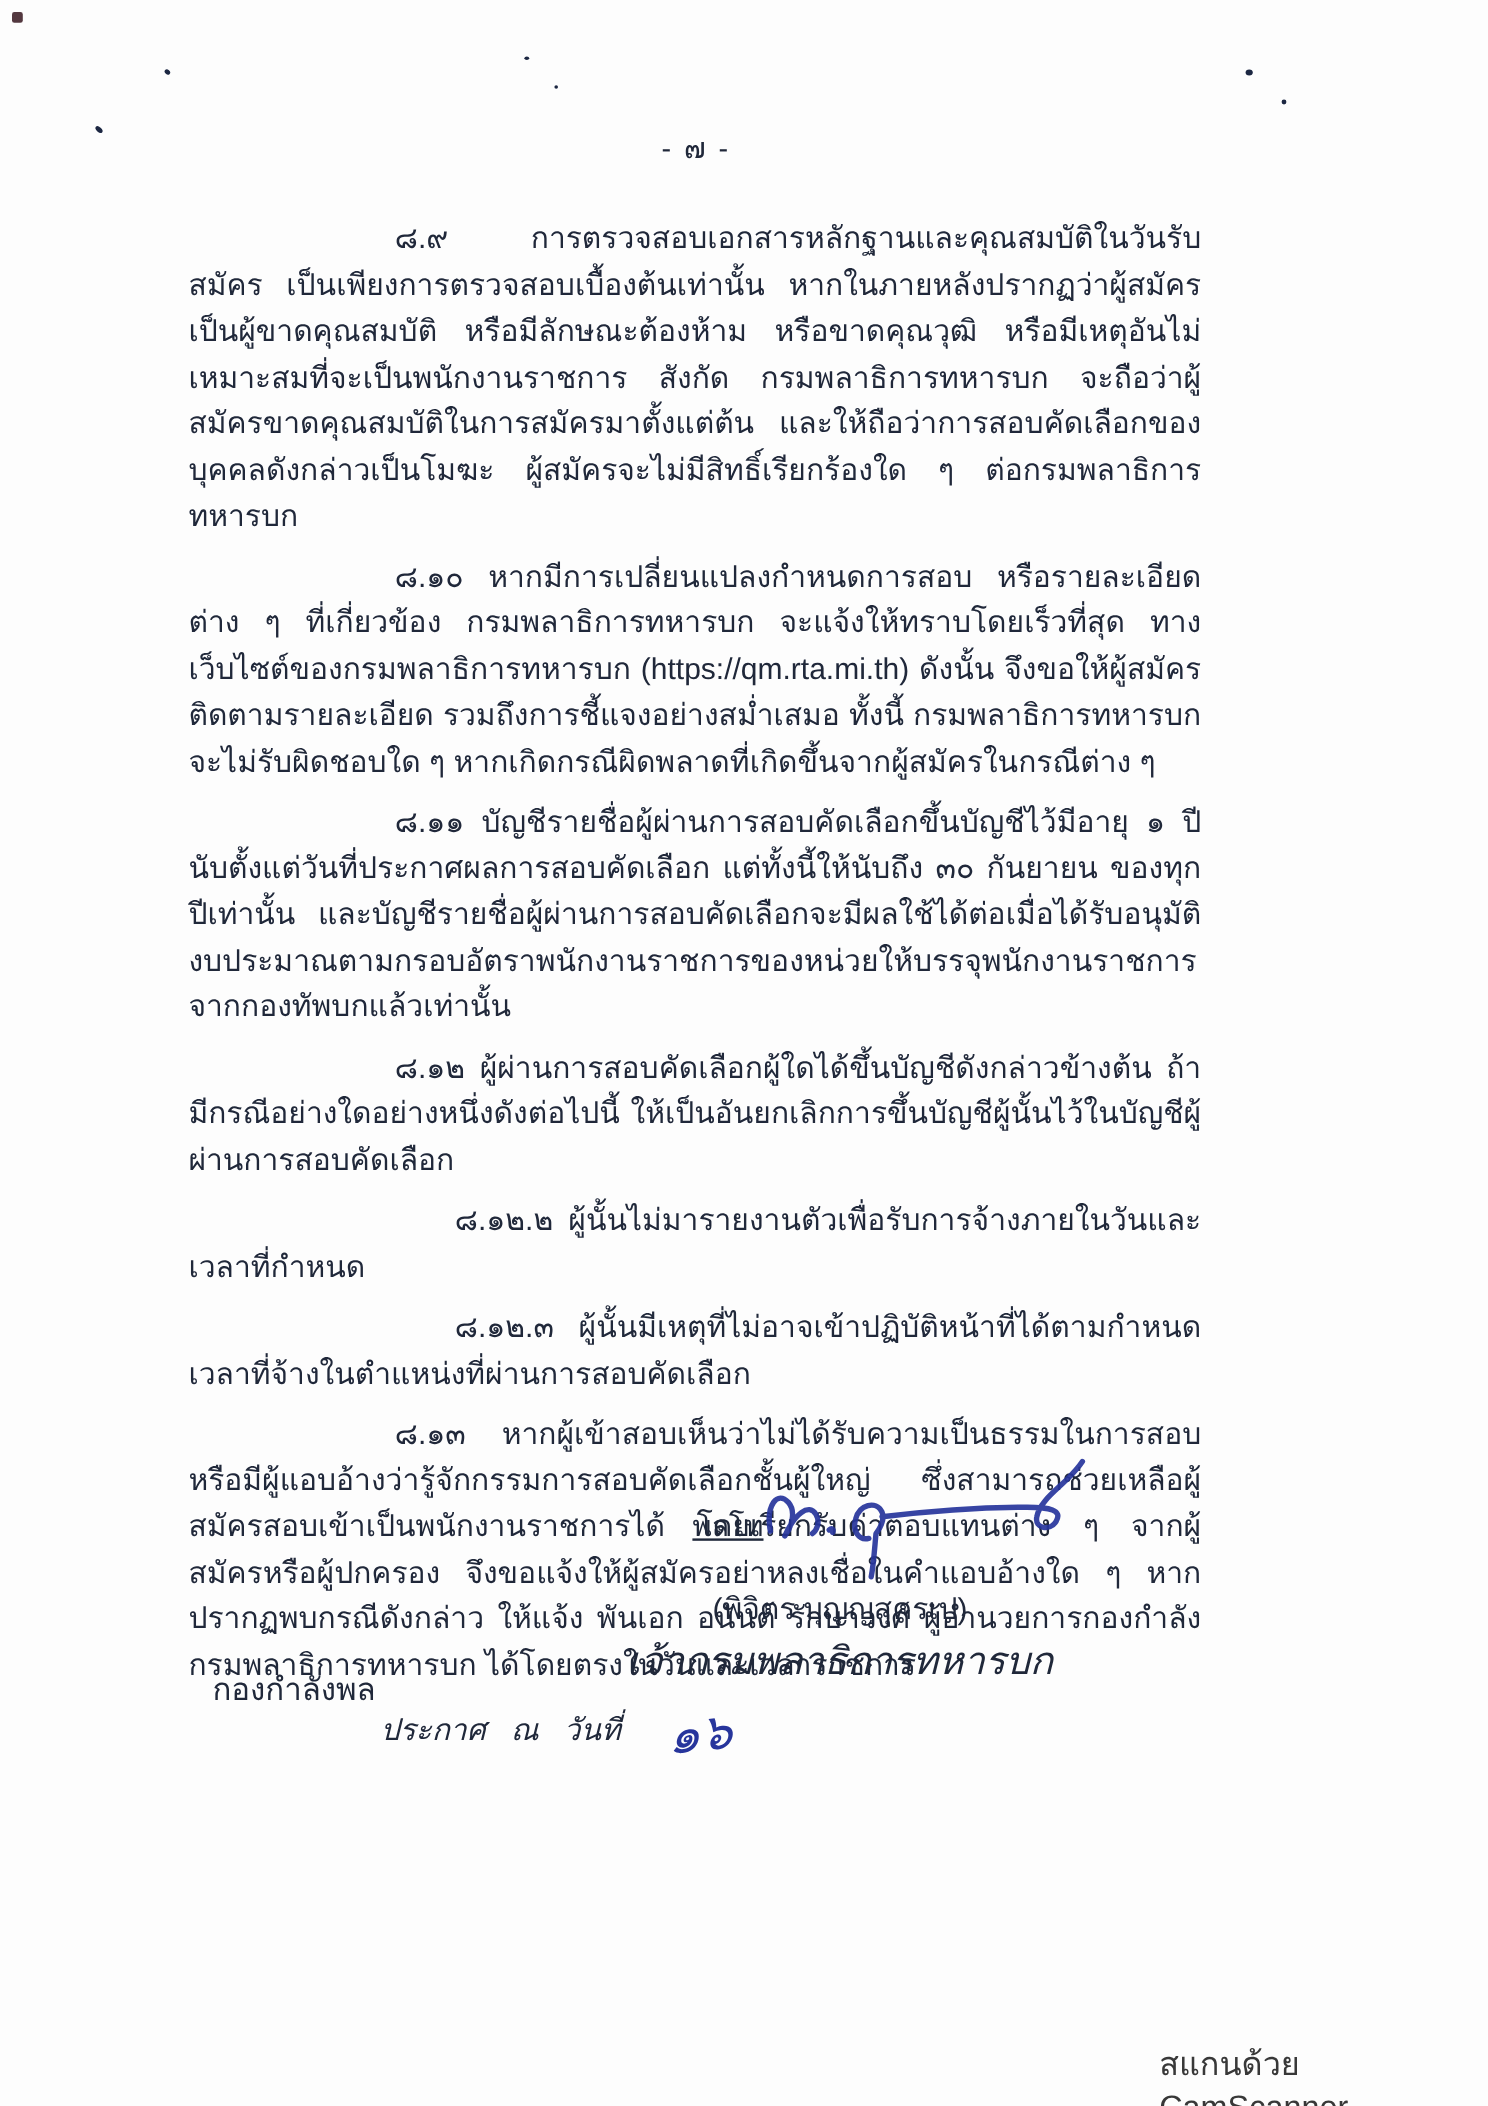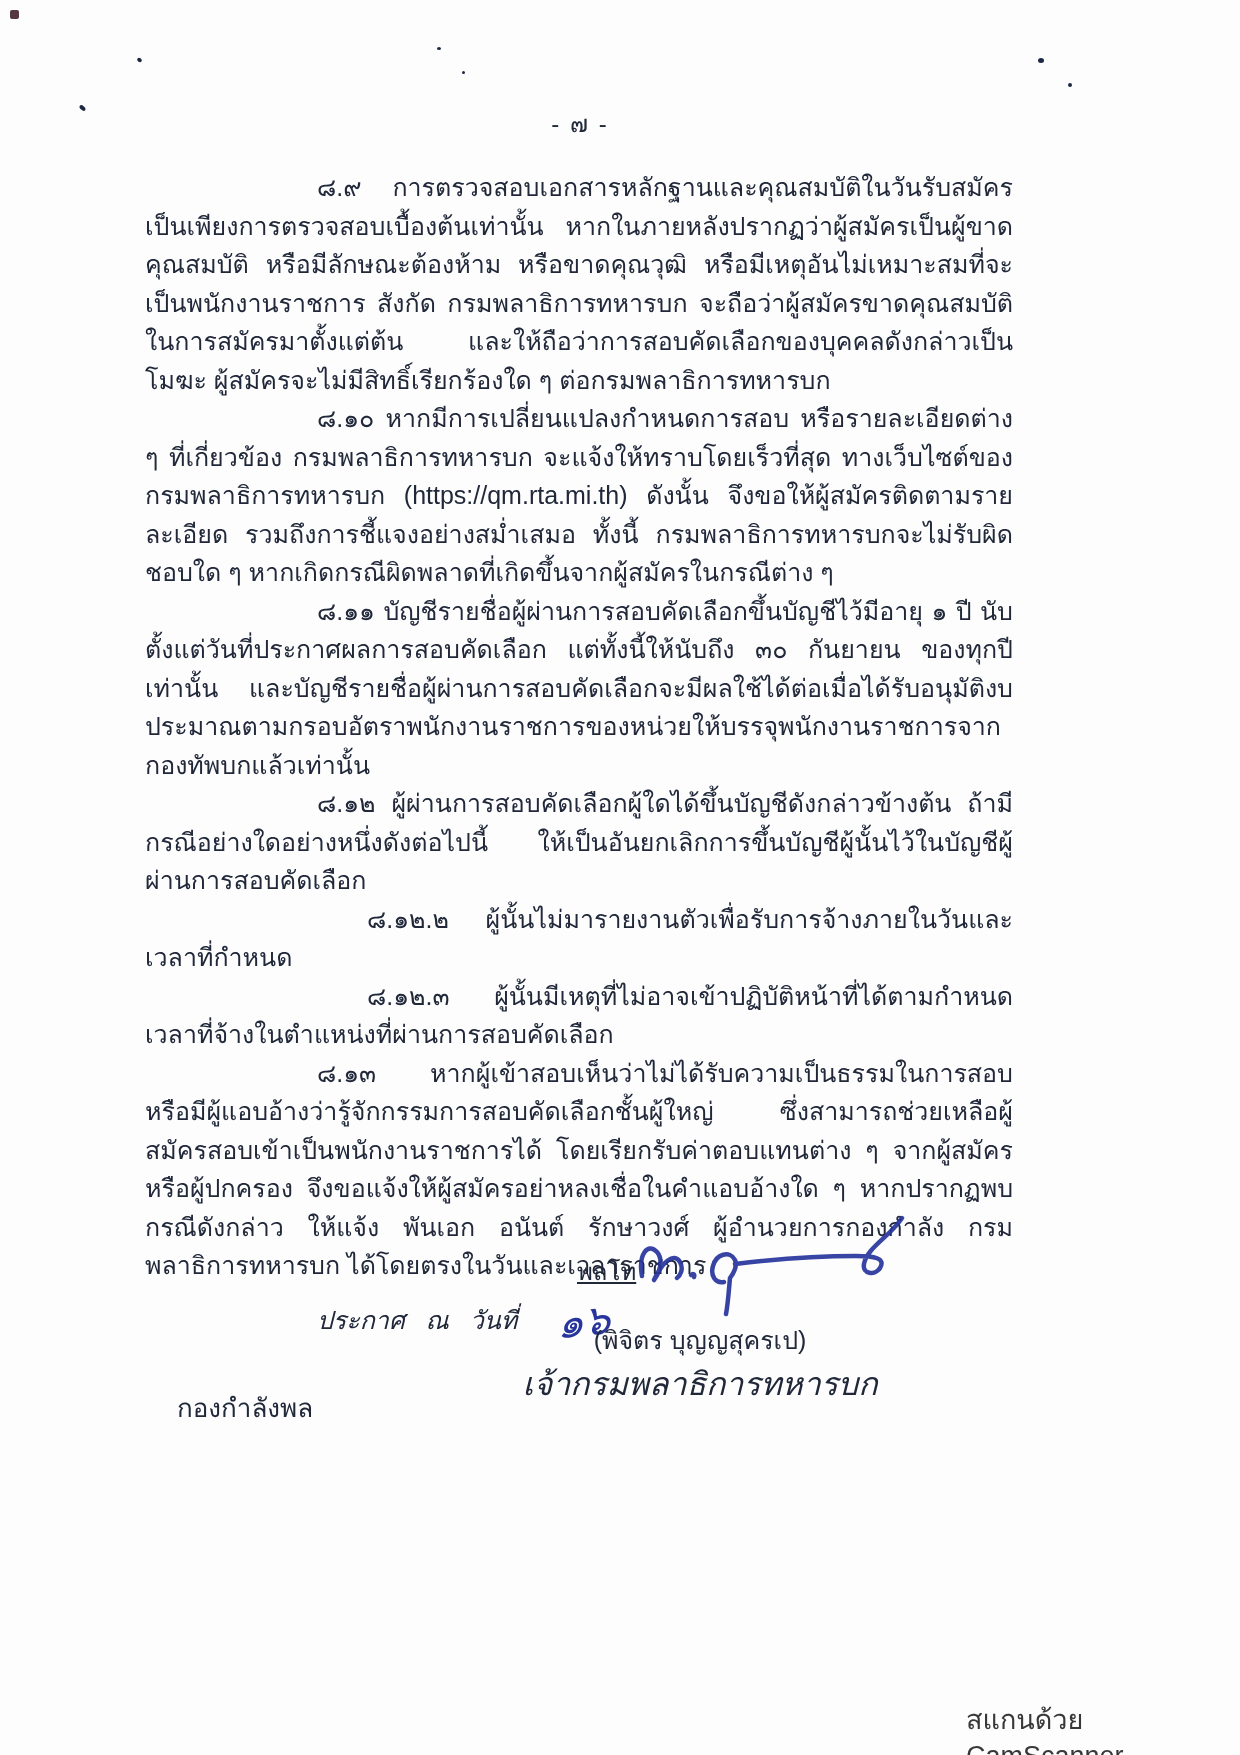--- a/index.html
+++ b/index.html
@@ -24,21 +24,21 @@
   .content {
     position: absolute;
     top: 168px;
     left: 145px;
     width: 868px;
     font-size: 25px;
     line-height: 38.5px;
     text-align: justify;
     text-align-last: left;
   }
-  .content p { margin: 0; }
+  .content p { margin: 12px; }
   .para   { text-indent: 172px; }
   .para2  { text-indent: 222px; }
   .announce-row {
     margin-top: 16px;
     padding-left: 172px;
     display: flex;
     align-items: flex-end;
     white-space: pre;
     font-style: italic;
   }

